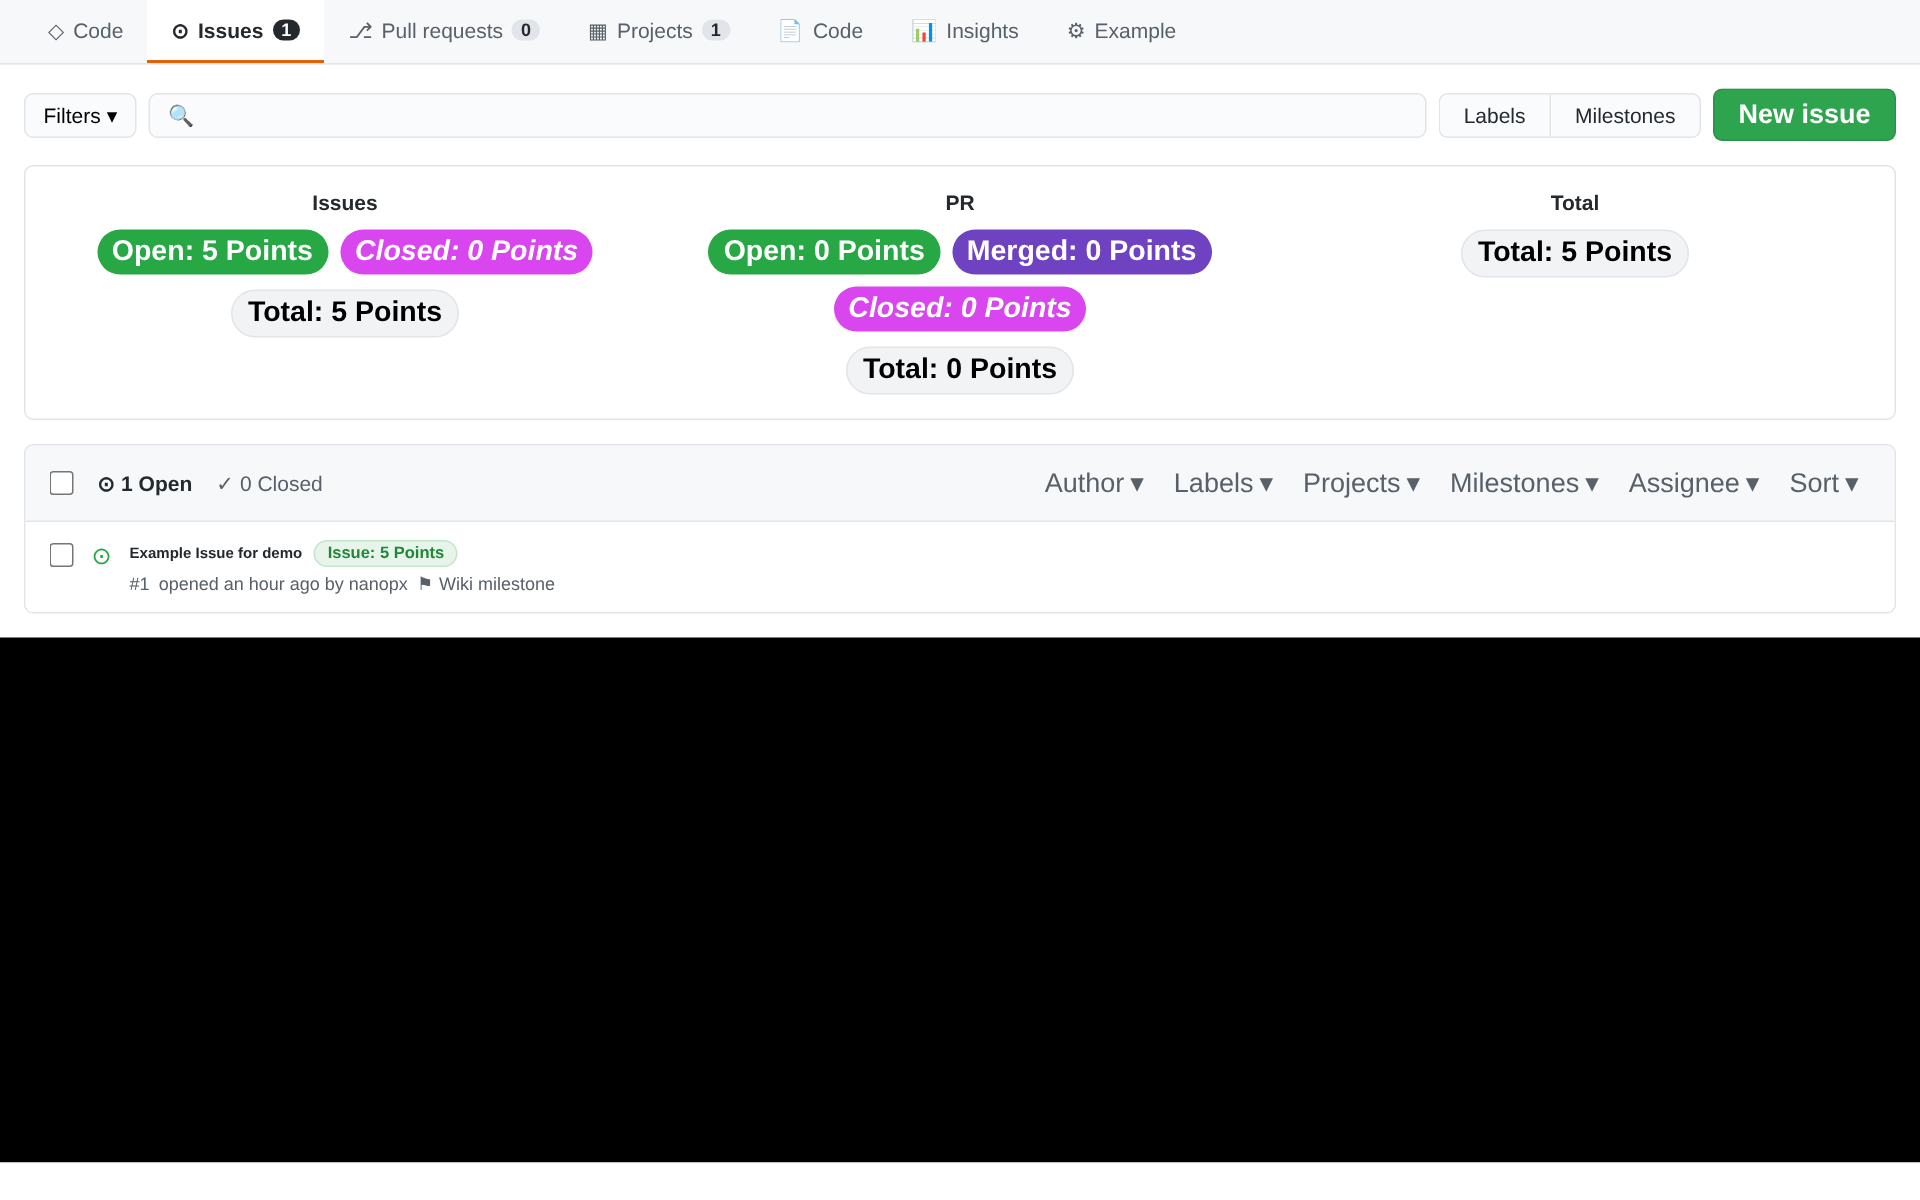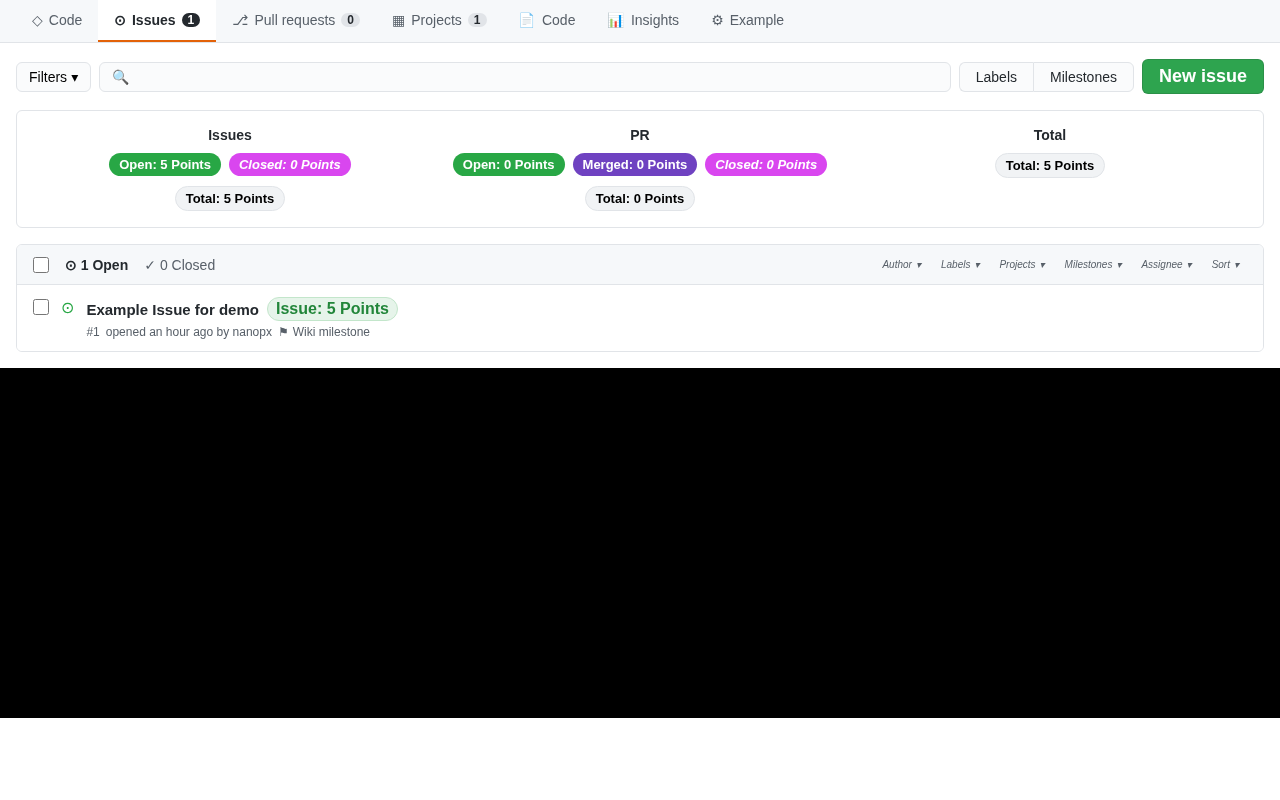--- a/index.html
+++ b/index.html
@@ -150,21 +150,21 @@
     .points-badges {
       display: flex;
       flex-wrap: wrap;
       gap: 8px;
       justify-content: center;
     }
     .badge-pill {
       display: inline-block;
       padding: 4px 10px;
       border-radius: 20px;
-      font-size: 13px;
+      font-size: 19px;
       font-weight: 600;
       color: #fff;
     }
     .badge-green { background: #28a745; }
     .badge-red { background: #d946ef; font-style: italic; }
     .badge-purple { background: #6f42c1; }
     .badge-total {
       background: #f1f3f5;
       color: #000000;
       border: 1px solid #e1e4e8;
@@ -214,24 +214,23 @@
       align-items: center;
       gap: 4px;
     }
     .filter-dropdown {
       display: flex;
       align-items: flex-end;
       gap: 4px;
       padding: 4px 8px;
       background: none;
       border: none;
-      font-size: 10px;
+      font-size: 18px;
       color: #586069;
       cursor: pointer;
-      font-style: italic;
     }
 
     
     .issue-row {
       display: flex;
       align-items: flex-start;
       padding: 12px 16px;
       border-bottom: 1px solid #e1e4e8;
       background: #fff;
       gap: 12px;
@@ -250,30 +249,30 @@
       flex-shrink: 0;
     }
     .issue-info { flex: 1; }
     .issue-title-row {
       display: flex;
       align-items: center;
       gap: 8px;
       flex-wrap: wrap;
     }
     .issue-title {
-      font-size: 15px;
+      font-size: 10px;
       font-weight: 600;
       color: #24292e;
       cursor: pointer;
     }
     .issue-label {
       display: inline-block;
       padding: 2px 8px;
       border-radius: 20px;
-      font-size: 16px;
+      font-size: 11px;
       font-weight: 600;
       background: #e6f4ea;
       color: #22863a;
       border: 1px solid #c3e6cb;
     }
     .issue-meta {
       font-size: 12px;
       color: #586069;
       margin-top: 4px;
       display: flex;

